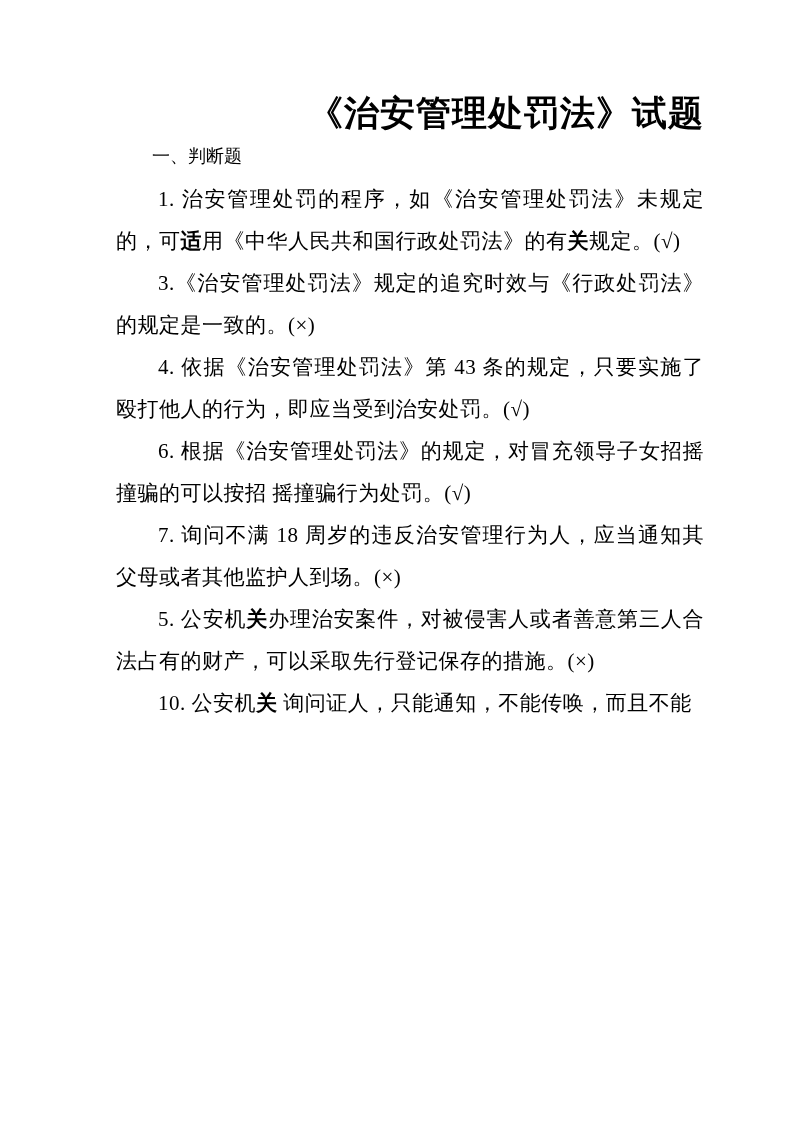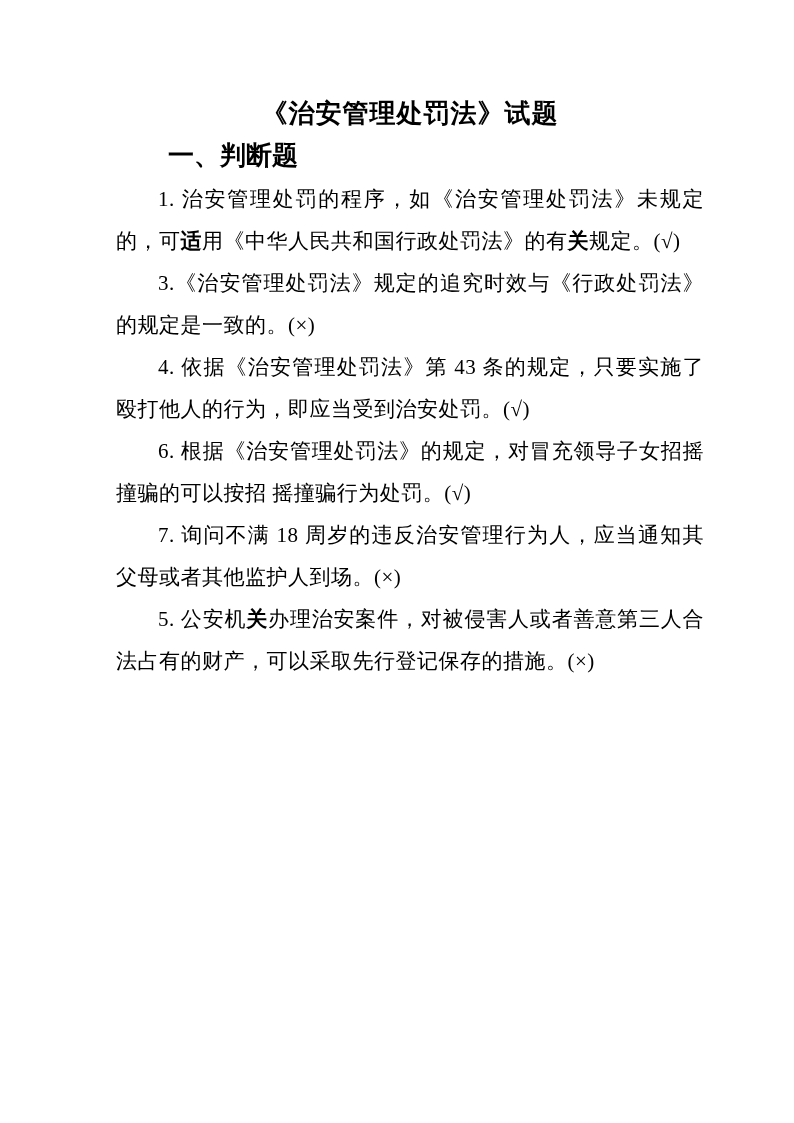--- a/index.html
+++ b/index.html
@@ -16,30 +16,30 @@
   }
   .page {
     box-sizing: border-box;
     width: 794px;
     height: 1123px;
     padding: 94px 90px 0 116px;
     background: #ffffff;
   }
   .doc-title {
     margin: 0 0 0 0;
-    font-size: 26px;
+    font-size: 35px;
     font-weight: bold;
     line-height: 40px;
-    text-align: center;
+    text-align: right;
     letter-spacing: 1px;
   }
   .section-heading {
     margin: 0;
-    font-size: 26px;
-    font-weight: bold;
+    font-size: 18px;
+    font-weight: normal;
     line-height: 44px;
     text-indent: 2em;
   }
   .question {
     margin: 0;
     font-size: 21px;
     line-height: 42px;
     text-indent: 2em;
     text-align: justify;
     letter-spacing: 0.5px;
@@ -54,14 +54,15 @@
 <div class="page">
   <h1 class="doc-title">《治安管理处罚法》试题</h1>
   <h2 class="section-heading">一、判断题</h2>
   <div id="question-list">
       <p class="question"><span>1. 治安管理处罚的程序，如《治安管理处罚法》未规定的，可</span><b>适</b><span>用《中华人民共和国行政处罚法》的有</span><b>关</b><span>规定。(√)</span></p>
       <p class="question"><span>3.《治安管理处罚法》规定的追究时效与《行政处罚法》的规定是一致的。(×)</span></p>
       <p class="question"><span>4. 依据《治安管理处罚法》第 43 条的规定，只要实施了殴打他人的行为，即应当受到治安处罚。(√)</span></p>
       <p class="question"><span>6. 根据《治安管理处罚法》的规定，对冒充领导子女招摇撞骗的可以按招 摇撞骗行为处罚。(√)</span></p>
       <p class="question"><span>7. 询问不满 18 周岁的违反治安管理行为人，应当通知其父母或者其他监护人到场。(×)</span></p>
       <p class="question"><span>5. 公安机</span><b>关</b><span>办理治安案件，对被侵害人或者善意第三人合法占有的财产，可以采取先行登记保存的措施。(×)</span></p>
+      <p class="question"><span>10. 公安机</span><b>关</b><span> 询问证人，只能通知，不能传唤，而且不能</span></p>
     </div>
 </div>
 
 </body></html>

